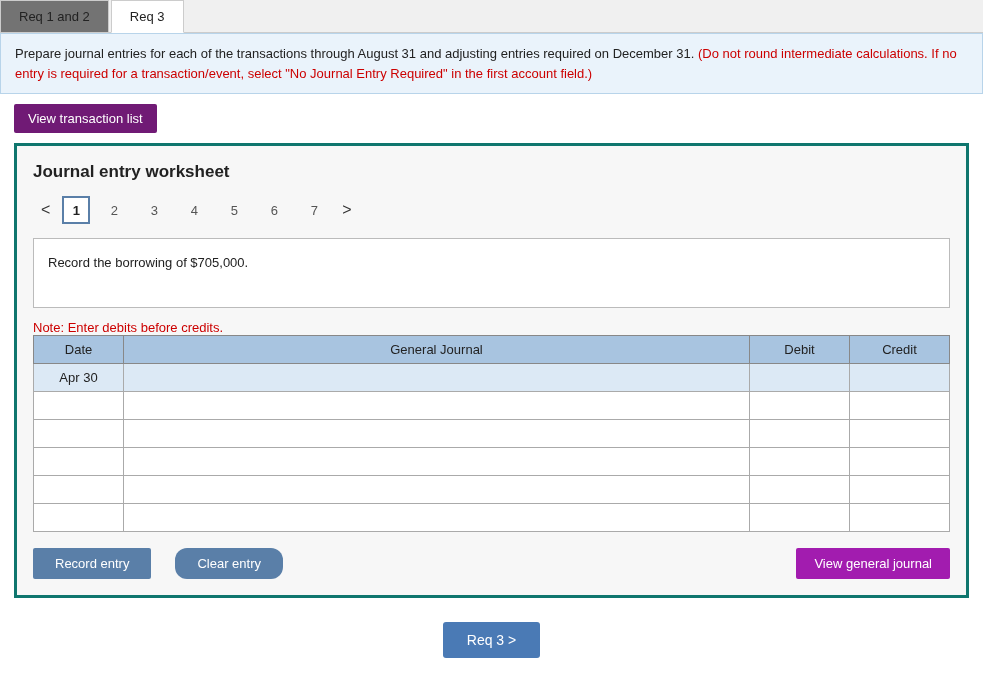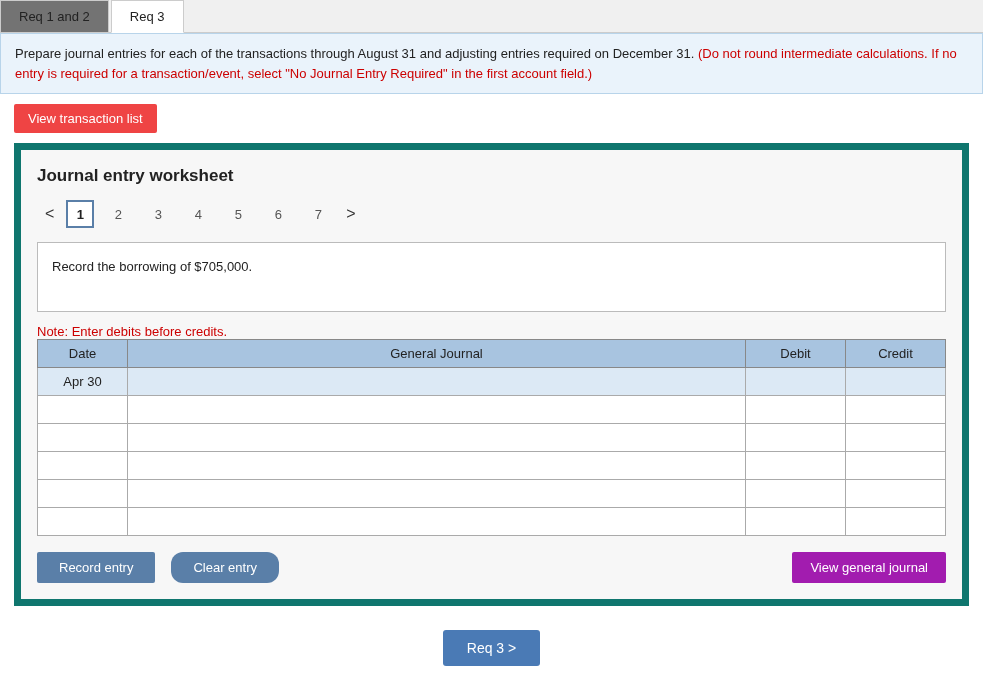--- a/index.html
+++ b/index.html
@@ -43,34 +43,34 @@
       line-height: 1.5;
       color: #222;
     }
     .info-box .red-text {
       color: #cc0000;
     }
 
     
     .view-transaction-btn {
       display: inline-block;
-      background: #ef4444;
+      background: #701a75;
       color: #fff;
       padding: 7px 14px;
       margin: 10px 14px;
       font-size: 13px;
       border: none;
       cursor: pointer;
       border-radius: 2px;
     }
 
     
     .worksheet-container {
       margin: 0 14px;
-      border: 7px solid #0f766e;
+      border: 3px solid #0f766e;
       background: #f7f7f7;
       padding: 16px 16px 16px 16px;
     }
 
     .worksheet-title {
       font-size: 17px;
       font-weight: bold;
       margin-bottom: 14px;
       color: #222;
     }
@@ -186,21 +186,21 @@
 
     
     .journal-table tbody tr.first-row td {
       background: #dce9f5;
     }
 
     
     .action-buttons {
       display: flex;
       align-items: center;
-      gap: 0;
+      gap: 8px;
     }
     .btn-record {
       background: #5a7fa8;
       color: #fff;
       border: none;
       padding: 8px 22px;
       font-size: 13px;
       cursor: pointer;
       margin-right: 16px;
       border-radius: 2px;

